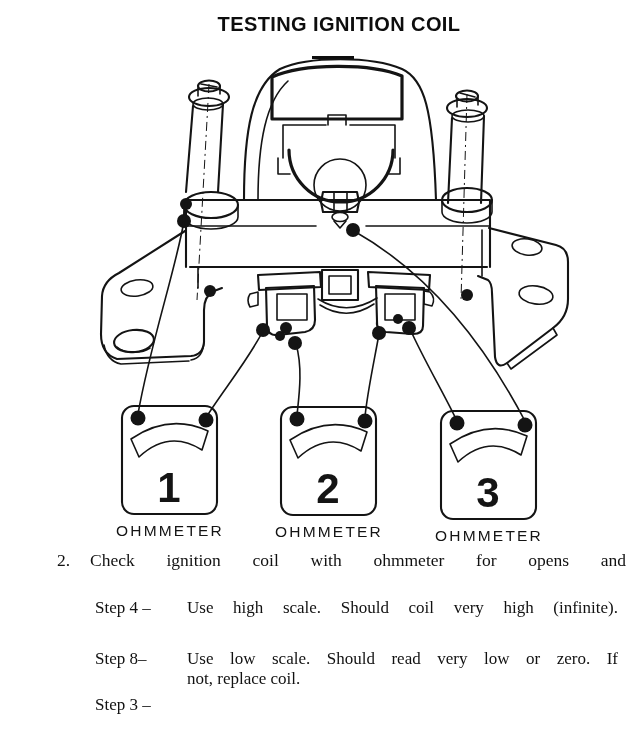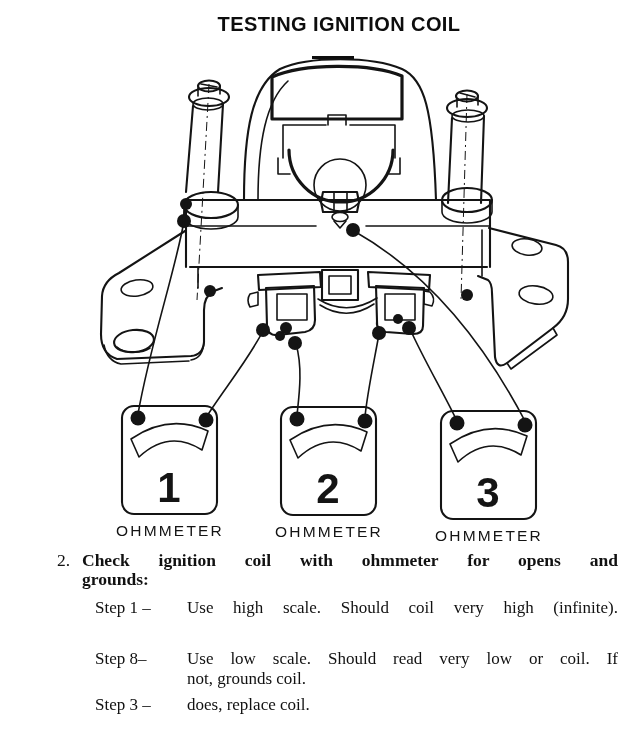--- a/index.html
+++ b/index.html
@@ -15,21 +15,21 @@
   svg.diagram{position:absolute;top:0;left:0;}
   .ink{stroke:#141414;fill:none;stroke-linecap:round;stroke-linejoin:round;}
   .w1{stroke-width:1.6;} .w2{stroke-width:2.1;} .w3{stroke-width:3.2;}
   .blk{fill:#141414;stroke:none;}
   .dashdot{stroke:#141414;fill:none;stroke-width:1;stroke-dasharray:9 4 2 4;}
   .meter-num{font-family:"Liberation Sans", sans-serif;font-weight:bold;font-size:42px;fill:#141414;}
   .meter-label{font-family:"Liberation Sans", sans-serif;font-size:15.5px;letter-spacing:2.2px;fill:#141414;}
   
   .intro{position:absolute;top:551px;left:0;width:640px;font-size:17.5px;line-height:19px;}
   .intro .num{position:absolute;left:57px;top:0;}
-  .intro .body{position:absolute;left:82px;top:0;width:536px;font-weight:bold;}
+  .intro .body{position:absolute;left:90px;top:0;width:536px;}
   .jline{text-align:justify;text-align-last:justify;}
   .step{position:absolute;left:0;width:640px;font-size:17px;line-height:20px;}
   .step .lbl{position:absolute;left:95px;top:0;width:88px;}
   .step .desc{position:absolute;left:187px;top:0;width:431px;}
   .s1{top:598px;} .s2{top:649px;} .s3{top:695px;}
 </style>
 </head>
 <body>
 
 <div class="page">
@@ -177,39 +177,37 @@
       <path class="ink w1" d="M9,33 Q47,7 86,25 L80,44 Q47,23 17,51 Z"></path>
       <text class="meter-num" x="47" y="96" text-anchor="middle">3</text>
       <text class="meter-label" x="48" y="130" text-anchor="middle">OHMMETER</text>
     </g>
   </svg>
 
   <div class="intro">
     <span class="num">2.</span>
     <div class="body">
       <div class="jline">Check ignition coil with ohmmeter for opens and</div>
-      <div>grounds:</div>
     </div>
   </div>
 
   <div class="step s1">
-    <span class="lbl">Step 1 –</span>
+    <span class="lbl">Step 4 –</span>
     <div class="desc">
       <div class="jline">Use high scale. Should coil very high (infinite).</div>
     </div>
   </div>
 
   <div class="step s2">
     <span class="lbl">Step 8–</span>
     <div class="desc">
-      <div class="jline">Use low scale. Should read very low or coil. If</div>
-      <div>not, grounds coil.</div>
+      <div class="jline">Use low scale. Should read very low or zero. If</div>
+      <div>not, replace coil.</div>
     </div>
   </div>
 
   <div class="step s3">
     <span class="lbl">Step 3 –</span>
     <div class="desc">
-      <div>does, replace coil.</div>
     </div>
   </div>
 
 </div>
 
 </body></html>

